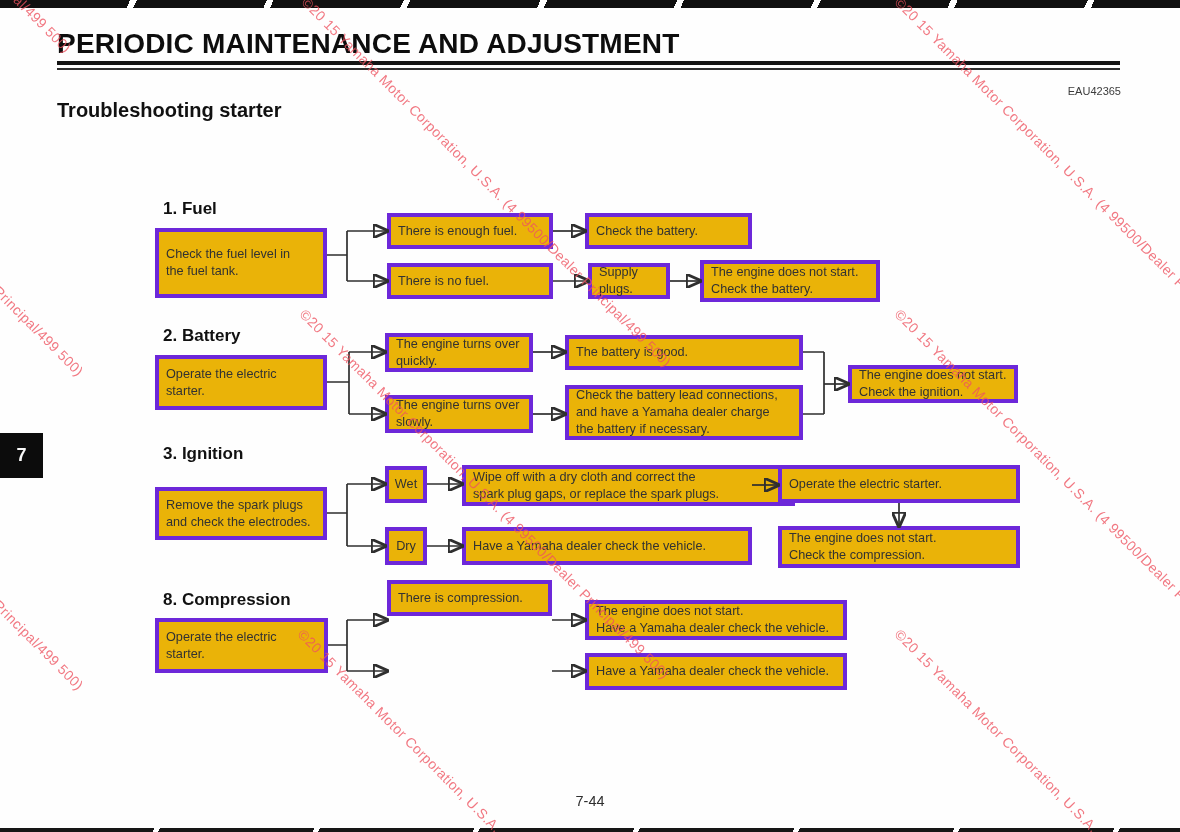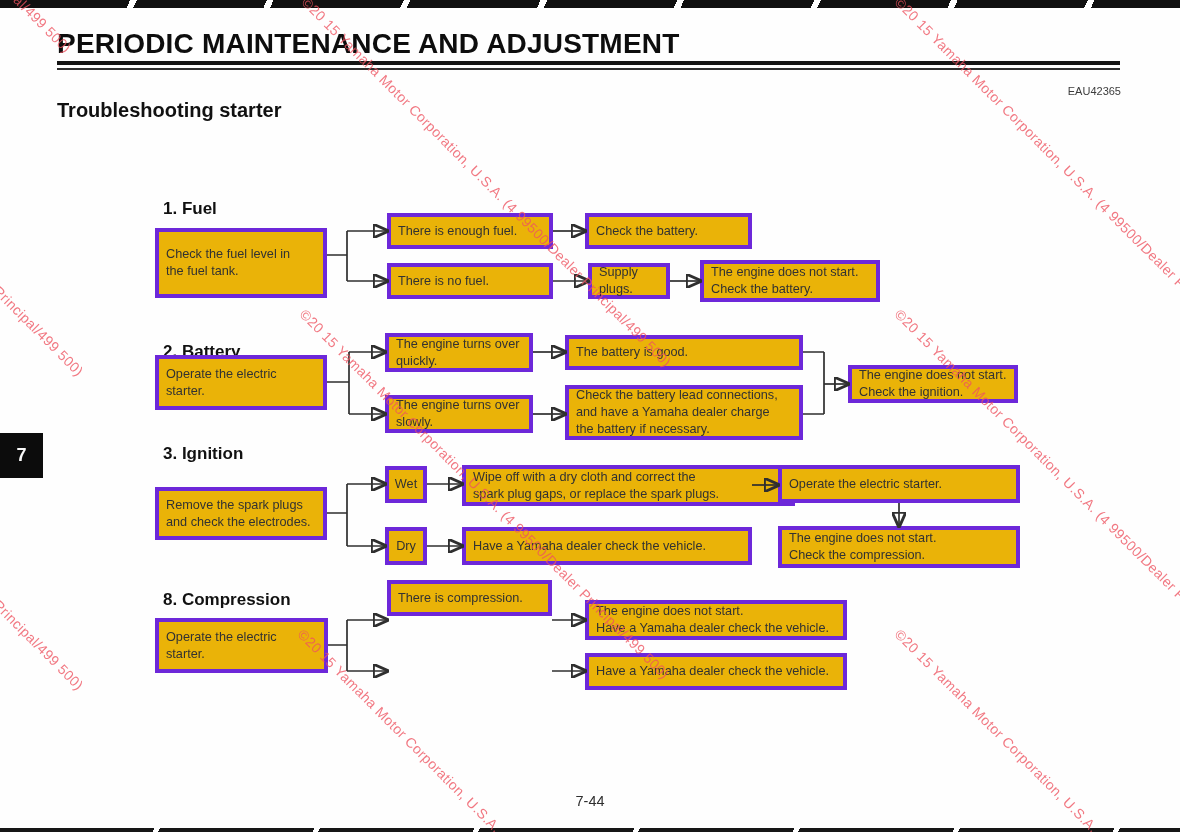--- a/index.html
+++ b/index.html
@@ -80,21 +80,21 @@
   <h4 class="flow-heading" style="left:163px; top:199px;">1. Fuel</h4>
   <div class="fbox" style="left:155px; top:228px; width:172px; height:70px;">Check the fuel level in
 the fuel tank.</div>
   <div class="fbox" style="left:387px; top:213px; width:166px; height:36px;">There is enough fuel.</div>
   <div class="fbox" style="left:585px; top:213px; width:167px; height:36px;">Check the battery.</div>
   <div class="fbox" style="left:387px; top:263px; width:166px; height:36px;">There is no fuel.</div>
   <div class="fbox" style="left:588px; top:263px; width:82px; height:36px;">Supply plugs.</div>
   <div class="fbox" style="left:700px; top:260px; width:180px; height:42px;">The engine does not start.
 Check the battery.</div>
 
-  <h4 class="flow-heading" style="left:163px; top:342px;">2. Battery</h4>
+  <h4 class="flow-heading" style="left:163px; top:326px;">2. Battery</h4>
   <div class="fbox" style="left:155px; top:355px; width:172px; height:55px;">Operate the electric starter.</div>
   <div class="fbox" style="left:385px; top:333px; width:148px; height:39px;">The engine turns over
 quickly.</div>
   <div class="fbox" style="left:565px; top:335px; width:238px; height:35px;">The battery is good.</div>
   <div class="fbox" style="left:385px; top:395px; width:148px; height:38px;">The engine turns over
 slowly.</div>
   <div class="fbox" style="left:565px; top:385px; width:238px; height:55px;">Check the battery lead connections,
 and have a Yamaha dealer charge
 the battery if necessary.</div>
   <div class="fbox" style="left:848px; top:365px; width:170px; height:38px;">The engine does not start.

